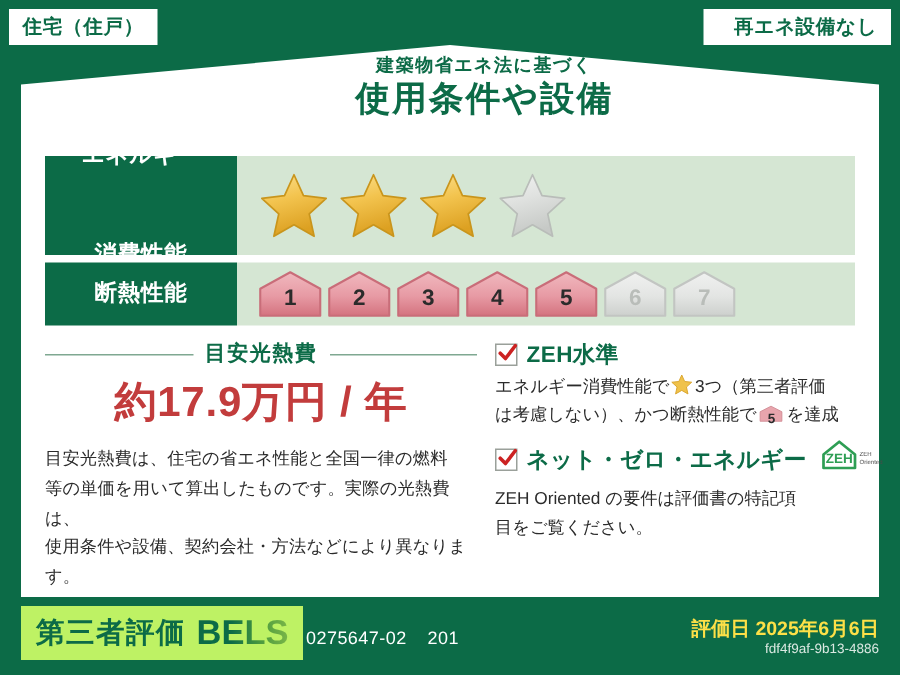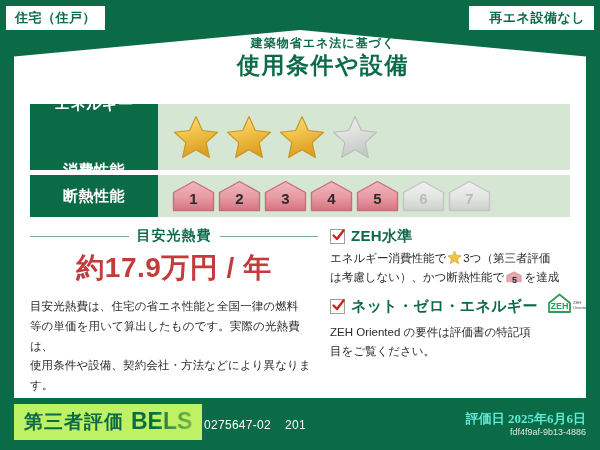--- a/index.html
+++ b/index.html
@@ -155,21 +155,21 @@
   .bels-en{font-weight:bold;font-size:23px;letter-spacing:0px;
     background:linear-gradient(90deg,#0c6b47 0%,#0c6b47 38%,#4b9a3f 70%,#7ab648 100%);
     -webkit-background-clip:text;background-clip:text;color:transparent;}
   .cert-no{
     position:absolute;left:204px;top:20px;
     color:#ffffff;font-size:12px;letter-spacing:.3px;white-space:nowrap;
   }
   .cert-no .sep{display:inline-block;width:14px;}
   .eval-date{
     position:absolute;right:14px;top:12px;
-    color:#5eead4;font-size:13px;font-weight:bold;text-align:right;white-space:nowrap;font-family:Liberation Serif, serif;
+    color:#fde047;font-size:13px;font-weight:bold;text-align:right;white-space:nowrap;
   }
   .eval-hash{
     position:absolute;right:14px;top:29px;
     color:#dbe9e2;font-size:9px;text-align:right;white-space:nowrap;
   }
 </style>
 </head>
 <body>
 
 <div id="label">

